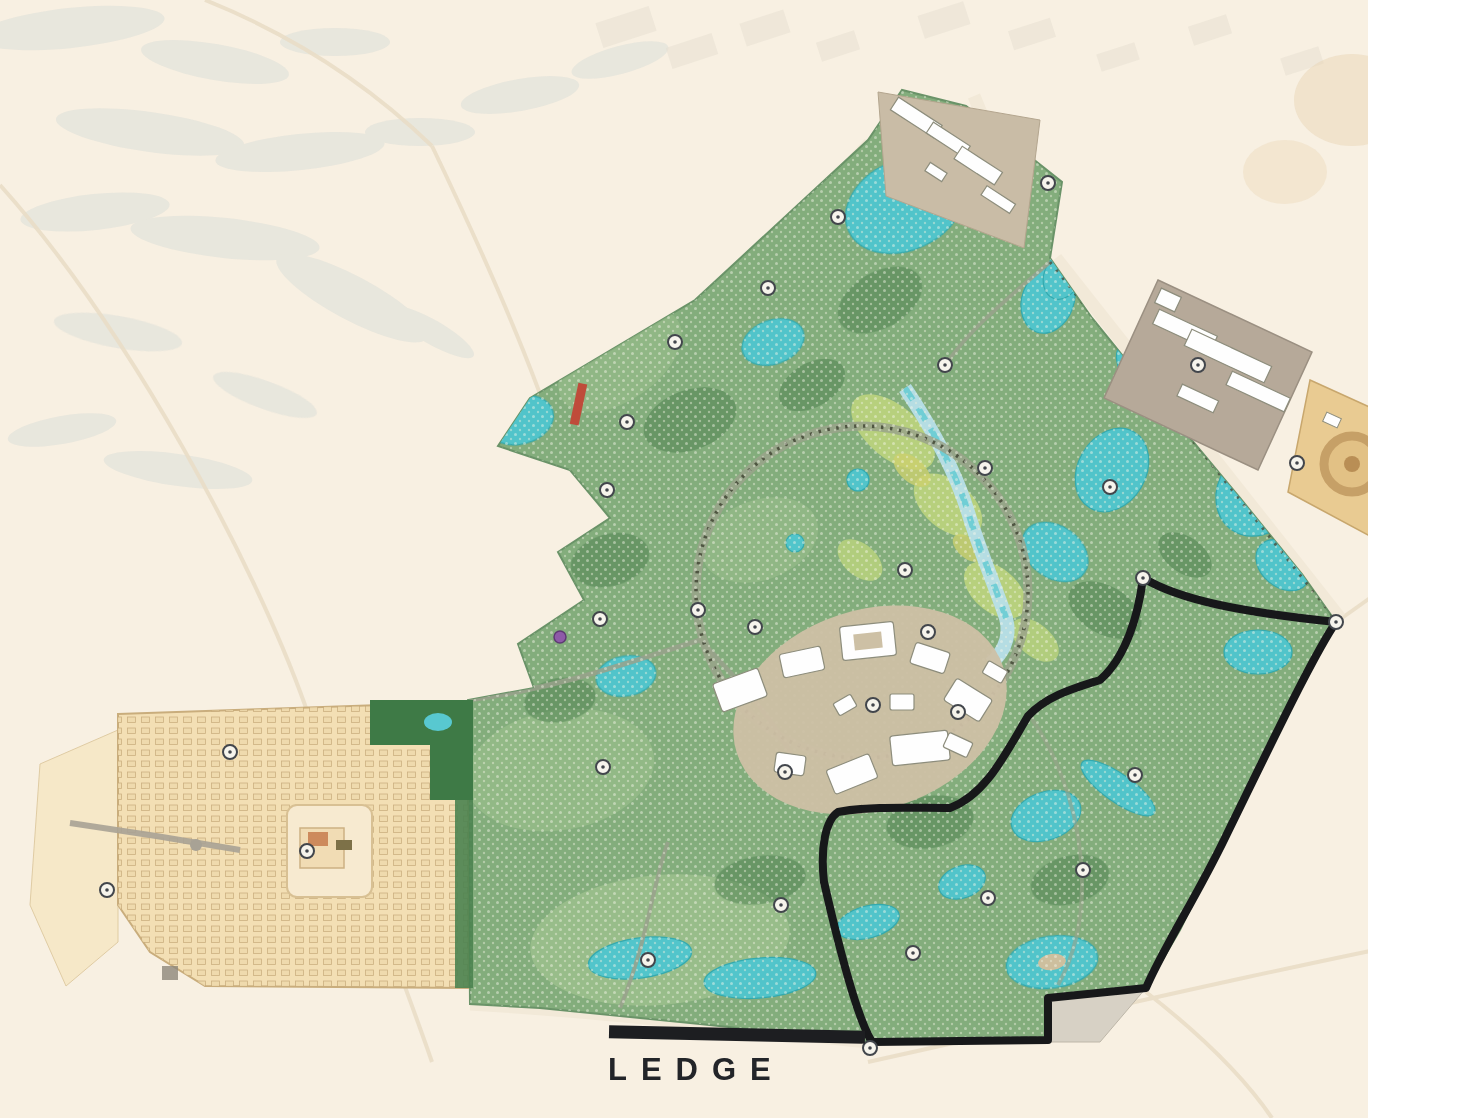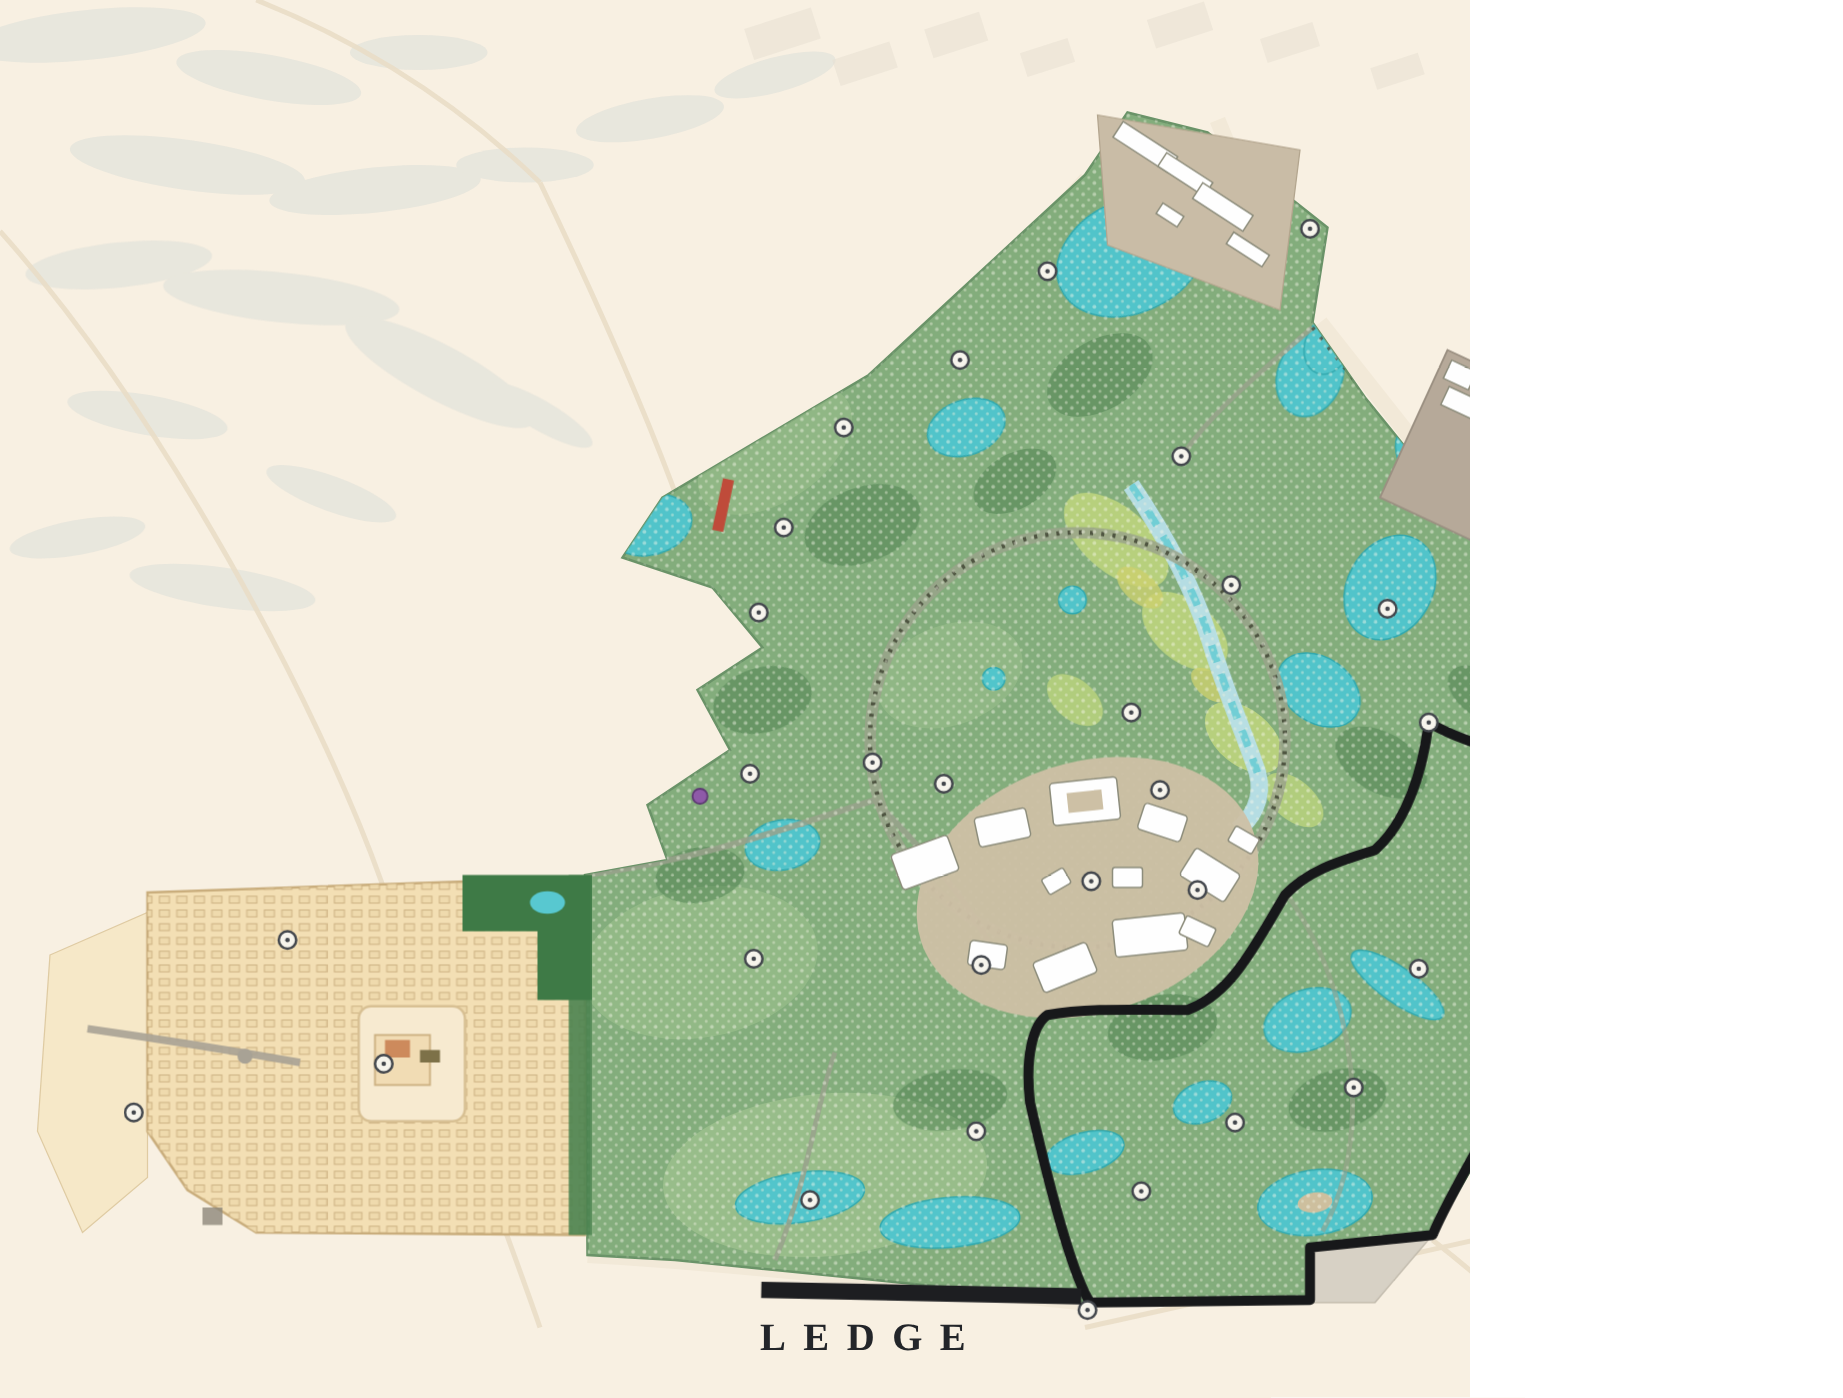--- a/index.html
+++ b/index.html
@@ -1,17 +1,17 @@
 <!DOCTYPE html>
 <html><head>
 <meta charset="utf-8">
 <style>
   html,body{margin:0;padding:0;background:#ffffff;}
-  #stage{position:relative;width:1176px;height:1118px;overflow:hidden;
-         font-family:Liberation Serif, serif;background:#f8f0e2;}
+  #stage{position:relative;width:1368px;height:1118px;overflow:hidden;
+         font-family:Liberation Sans, sans-serif;background:#f8f0e2;}
   #stage svg{position:absolute;left:0;top:0;}
   .ledge-bar{position:absolute;left:609px;top:1028px;width:256px;height:13px;
              background:#1d1e21;transform:rotate(1.2deg);}
   .ledge-label{position:absolute;left:608px;top:1052px;width:320px;
                font-size:31px;font-weight:700;letter-spacing:14px;color:#232529;}
 </style>
 </head>
 <body>
 
 <div id="stage">

